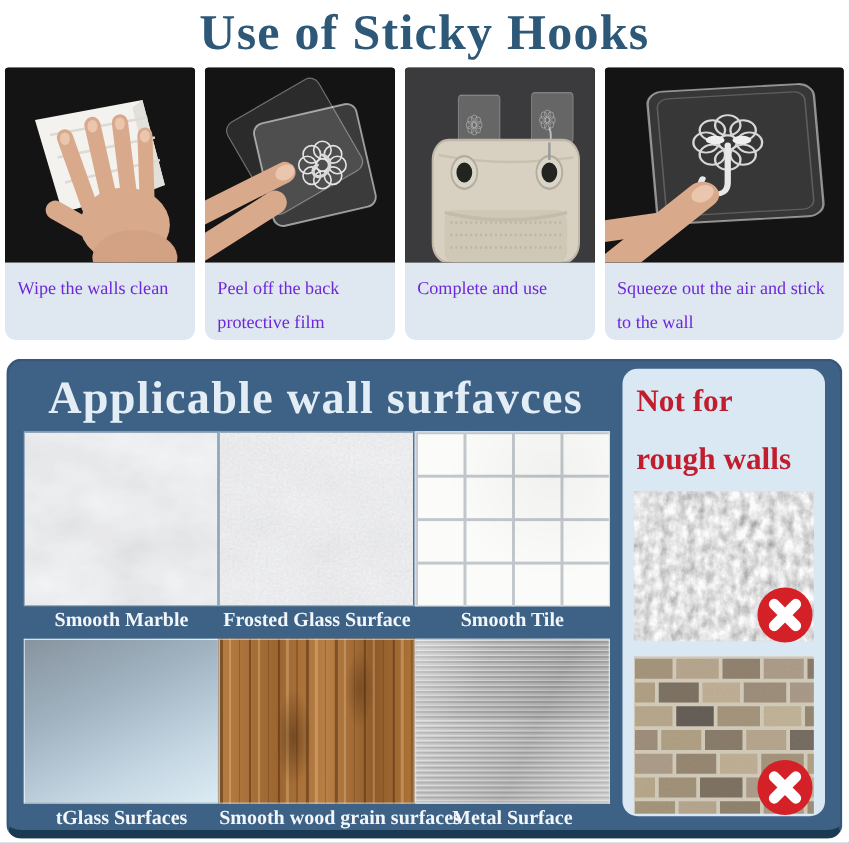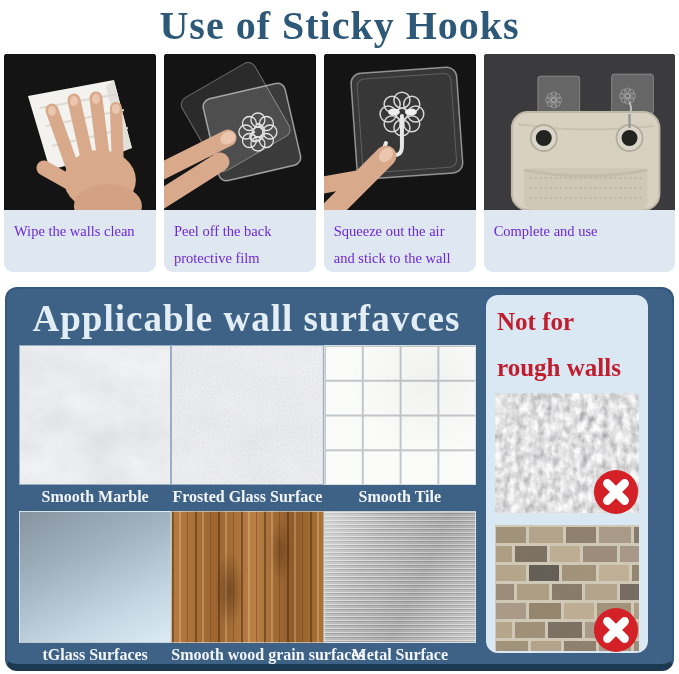--- a/index.html
+++ b/index.html
@@ -23,21 +23,21 @@
   }
   .step-photo svg { display:block; width:100%; height:100%; }
   .step-caption {
     height:62px; background:#dfe7f0; border-radius:0 0 9px 9px;
     padding:8px 8px 4px 10px; font-size:14.5px; line-height:1.85; color:#6d28d9;
   }
   
   .surfaces-panel {
     margin:15px 5px 0 5px; height:384px;
     background:#3d6285; border:2px solid #35587a; border-bottom:7px solid #1b3a52;
-    border-radius:12px; display:flex; padding:6px 24px 4px 8px;
+    border-radius:12px; display:flex; padding:6px 12px 4px 8px;
   }
   .left-zone { flex:1; display:flex; flex-direction:column; min-width:0; }
   .section-title {
     height:48px; line-height:48px; text-align:center;
     font-size:37px; font-weight:600; letter-spacing:1px; color:#e3edf6;
   }
   .surface-grid {
     display:grid; grid-template-columns:1fr 1fr 1fr;
     padding:2px 2px 0 4px;
   }
@@ -201,42 +201,20 @@
             <line x1="-4" y1="146" x2="56" y2="108" stroke-width="19"></line>
           </g>
           <ellipse cx="64" cy="84" rx="8" ry="6" fill="#e9c6ad" transform="rotate(-25 64 84)"></ellipse>
         </svg>
       </div>
       <div class="step-caption">Peel off the back protective film</div>
     </div>
 
     <div class="step">
       <div class="step-photo">
-        <svg viewBox="0 0 152 156" preserveAspectRatio="none">
-          <rect width="152" height="156" fill="#141414"></rect>
-          <g transform="rotate(-4 85 70)">
-            <rect x="30" y="16" width="106" height="106" rx="10" fill="rgba(255,255,255,0.15)" stroke="rgba(255,255,255,0.5)" stroke-width="1.5"></rect>
-            <rect x="36" y="22" width="94" height="94" rx="7" fill="none" stroke="rgba(255,255,255,0.2)"></rect>
-          </g>
-          <use href="#hookFlower" transform="translate(78,60) scale(1.15)" opacity="0.8"></use>
-          <ellipse cx="70" cy="58" rx="6" ry="3.5" fill="#eeeeee"></ellipse>
-          <ellipse cx="87" cy="58" rx="6" ry="3.5" fill="#eeeeee"></ellipse>
-          <path d="M78,62 L78,92 q0,11 -11,9 q-9,-3 -5,-12" stroke="#e8e8e8" stroke-width="4" fill="none" stroke-linecap="round"></path>
-          <g stroke="#d9a98c" stroke-linecap="round">
-            <line x1="6" y1="158" x2="62" y2="102" stroke-width="21"></line>
-            <line x1="-6" y1="132" x2="38" y2="124" stroke-width="17"></line>
-          </g>
-          <ellipse cx="62" cy="101" rx="8" ry="6" fill="#e9c6ad" transform="rotate(-45 62 101)"></ellipse>
-        </svg>
-      </div>
-      <div class="step-caption">Squeeze out the air and stick to the wall</div>
-    </div>
-
-    <div class="step">
-      <div class="step-photo">
         <svg viewBox="0 0 192 156" preserveAspectRatio="none">
           <rect width="192" height="156" fill="#3b3b3d"></rect>
           <rect x="54" y="22" width="42" height="40" rx="3" fill="rgba(255,255,255,0.22)" stroke="rgba(255,255,255,0.28)"></rect>
           <rect x="128" y="20" width="42" height="40" rx="3" fill="rgba(255,255,255,0.22)" stroke="rgba(255,255,255,0.28)"></rect>
           <use href="#hookFlower" transform="translate(70,46) scale(0.42)" opacity="0.55"></use>
           <use href="#hookFlower" transform="translate(144,42) scale(0.42)" opacity="0.55"></use>
           <path d="M146,48 q4,10 -2,14" stroke="#bbbbbb" stroke-width="2" fill="none"></path>
           <rect x="28" y="58" width="148" height="98" rx="16" fill="#d8d1c2" stroke="#bfb8a8" stroke-width="2"></rect>
           <path d="M34,70 q62,10 136,2" stroke="#c8c1b1" stroke-width="2" fill="none"></path>
           <circle cx="60" cy="84" r="13" fill="none" stroke="#b3ad9e" stroke-width="2"></circle>
@@ -247,20 +225,42 @@
           <rect x="40" y="114" width="124" height="42" rx="9" fill="#cfc8b6"></rect>
           <g stroke="#bdb5a2" stroke-width="2" stroke-dasharray="2 3">
             <path d="M46,124 H158"></path>
               <path d="M46,134 H158"></path>
               <path d="M46,144 H158"></path>
           </g>
           <path d="M40,116 q62,12 124,0" stroke="#c4bcab" stroke-width="3" fill="none"></path>
         </svg>
       </div>
       <div class="step-caption">Complete and use</div>
+    </div>
+
+    <div class="step">
+      <div class="step-photo">
+        <svg viewBox="0 0 152 156" preserveAspectRatio="none">
+          <rect width="152" height="156" fill="#141414"></rect>
+          <g transform="rotate(-4 85 70)">
+            <rect x="30" y="16" width="106" height="106" rx="10" fill="rgba(255,255,255,0.15)" stroke="rgba(255,255,255,0.5)" stroke-width="1.5"></rect>
+            <rect x="36" y="22" width="94" height="94" rx="7" fill="none" stroke="rgba(255,255,255,0.2)"></rect>
+          </g>
+          <use href="#hookFlower" transform="translate(78,60) scale(1.15)" opacity="0.8"></use>
+          <ellipse cx="70" cy="58" rx="6" ry="3.5" fill="#eeeeee"></ellipse>
+          <ellipse cx="87" cy="58" rx="6" ry="3.5" fill="#eeeeee"></ellipse>
+          <path d="M78,62 L78,92 q0,11 -11,9 q-9,-3 -5,-12" stroke="#e8e8e8" stroke-width="4" fill="none" stroke-linecap="round"></path>
+          <g stroke="#d9a98c" stroke-linecap="round">
+            <line x1="6" y1="158" x2="62" y2="102" stroke-width="21"></line>
+            <line x1="-6" y1="132" x2="38" y2="124" stroke-width="17"></line>
+          </g>
+          <ellipse cx="62" cy="101" rx="8" ry="6" fill="#e9c6ad" transform="rotate(-45 62 101)"></ellipse>
+        </svg>
+      </div>
+      <div class="step-caption">Squeeze out the air and stick to the wall</div>
     </div>
   </div>
 
   <div class="surfaces-panel">
     <div class="left-zone">
       <div class="section-title">Applicable wall surfavces</div>
 
       <div class="surface-grid row1">
         <div class="surface-cell">
           <div class="surface-img">

